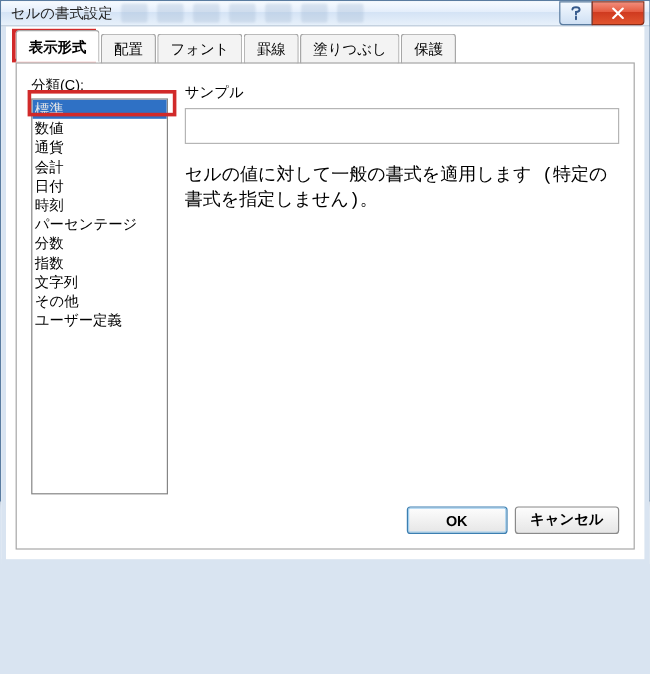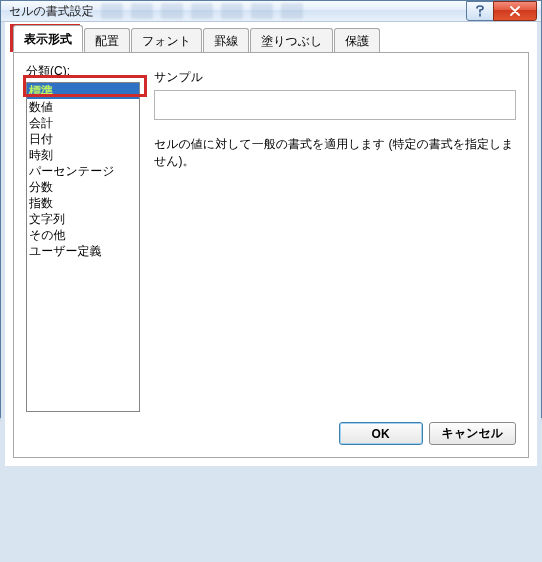--- a/index.html
+++ b/index.html
@@ -161,22 +161,21 @@
     position: relative;
   }
   .listitem {
     padding: 1px 4px 1px 2px;
     font-size: 12px;
     line-height: 14px;
     cursor: default;
   }
   .listitem.selected {
     background: #2f71c5;
-    color: #bef264;
-    font-weight: bold;
+    color: #e5e5e5;
   }
   .list-highlight {
     position: absolute;
     border: 3px solid #d12a2a;
     left: -3px;
     top: 12px;
     width: 124px;
     height: 22px;
     pointer-events: none;
   }
@@ -188,22 +187,23 @@
   .sample-label {
     margin: 6px 0 4px 0;
   }
   .sample-box {
     border: 1px solid #b5b5b5;
     height: 30px;
     background: #fff;
   }
   .desc {
     margin-top: 16px;
-    font-size: 12px;
+    font-size: 15px;
     line-height: 1.4;
+    font-family: Liberation Mono, monospace;
   }
 
   
   .footer {
     display: flex;
     justify-content: flex-end;
     gap: 6px;
     padding-top: 10px;
   }
   .btn {
@@ -268,20 +268,21 @@
 
     <div class="tabpage">
 
       <div class="row1">
 
         <div class="leftcol">
           <div class="label-cat">分類(C):</div>
           <div class="listbox">
             <div class="listitem selected">標準</div>
             <div class="listitem">数値</div>
+            <div class="listitem">通貨</div>
             <div class="listitem">会計</div>
             <div class="listitem">日付</div>
             <div class="listitem">時刻</div>
             <div class="listitem">パーセンテージ</div>
             <div class="listitem">分数</div>
             <div class="listitem">指数</div>
             <div class="listitem">文字列</div>
             <div class="listitem">その他</div>
             <div class="listitem">ユーザー定義</div>
           </div>

